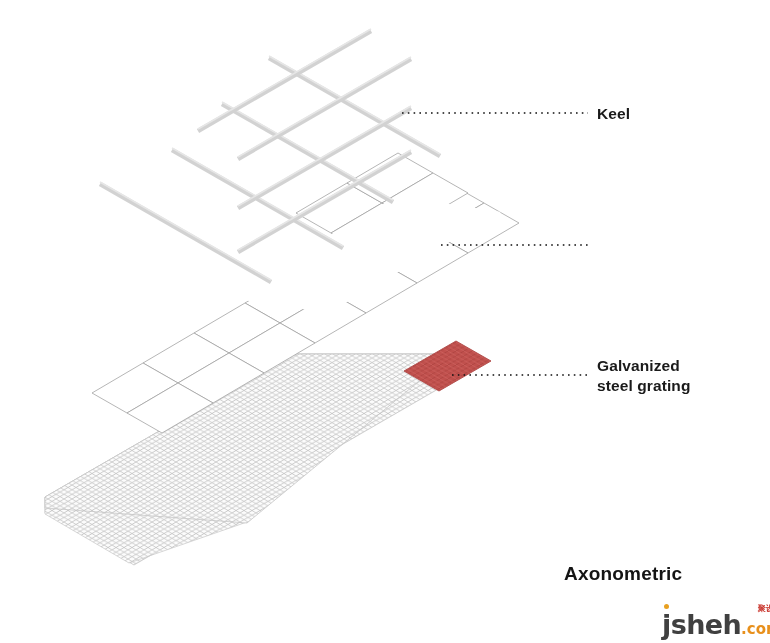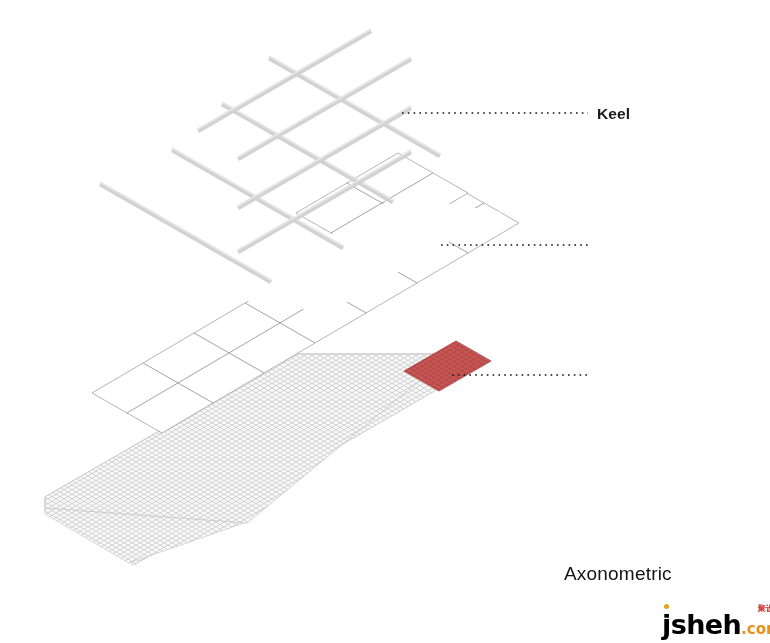--- a/index.html
+++ b/index.html
@@ -39,37 +39,37 @@
   }
   #label-keel { left: 597px; top: 104px; }
   #label-modular { left: 597px; top: 231px; }
   #label-grating { left: 597px; top: 356px; }
   #title-axonometric {
     position: absolute;
     left: 564px;
     top: 563px;
     font-family: "Liberation Sans", sans-serif;
     font-size: 19px;
-    font-weight: normal;
+    font-weight: bold;
     color: #141414;
     letter-spacing: 0.2px;
   }
   #watermark {
     position: absolute;
     left: 662px;
     top: 606px;
     height: 32px;
     display: flex;
     align-items: flex-end;
   }
   .wm-main {
     font-family: "DejaVu Sans", sans-serif;
     font-size: 27px;
     font-weight: bold;
-    color: #000000;
+    color: #404040;
     letter-spacing: -0.6px;
     line-height: 1;
     position: relative;
   }
   .wm-dot {
     position: absolute;
     left: 2px;
     top: -7px;
     width: 5px;
     height: 5px;
@@ -202,20 +202,22 @@
     <g stroke="#111111" stroke-width="1.6" stroke-dasharray="1.6 4.2" stroke-linecap="butt" fill="none">
       <line x1="402" y1="113" x2="588" y2="113"></line>
       <line x1="441" y1="245" x2="588" y2="245"></line>
       <line x1="452" y1="375" x2="588" y2="375"></line>
     </g>
   </svg>
 
   <div class="callout-label" id="label-keel">Keel</div>
 
 
+  <div class="callout-label" id="label-grating">Galvanized
+steel grating</div>
 
   <div id="title-axonometric">Axonometric</div>
 
   <div id="watermark">
     <span class="wm-main">
       <span class="wm-dot"></span><span>jsheh</span></span>
     <span class="wm-com">.com</span>
     <span class="wm-cn">聚设汇</span>
   </div>
 

